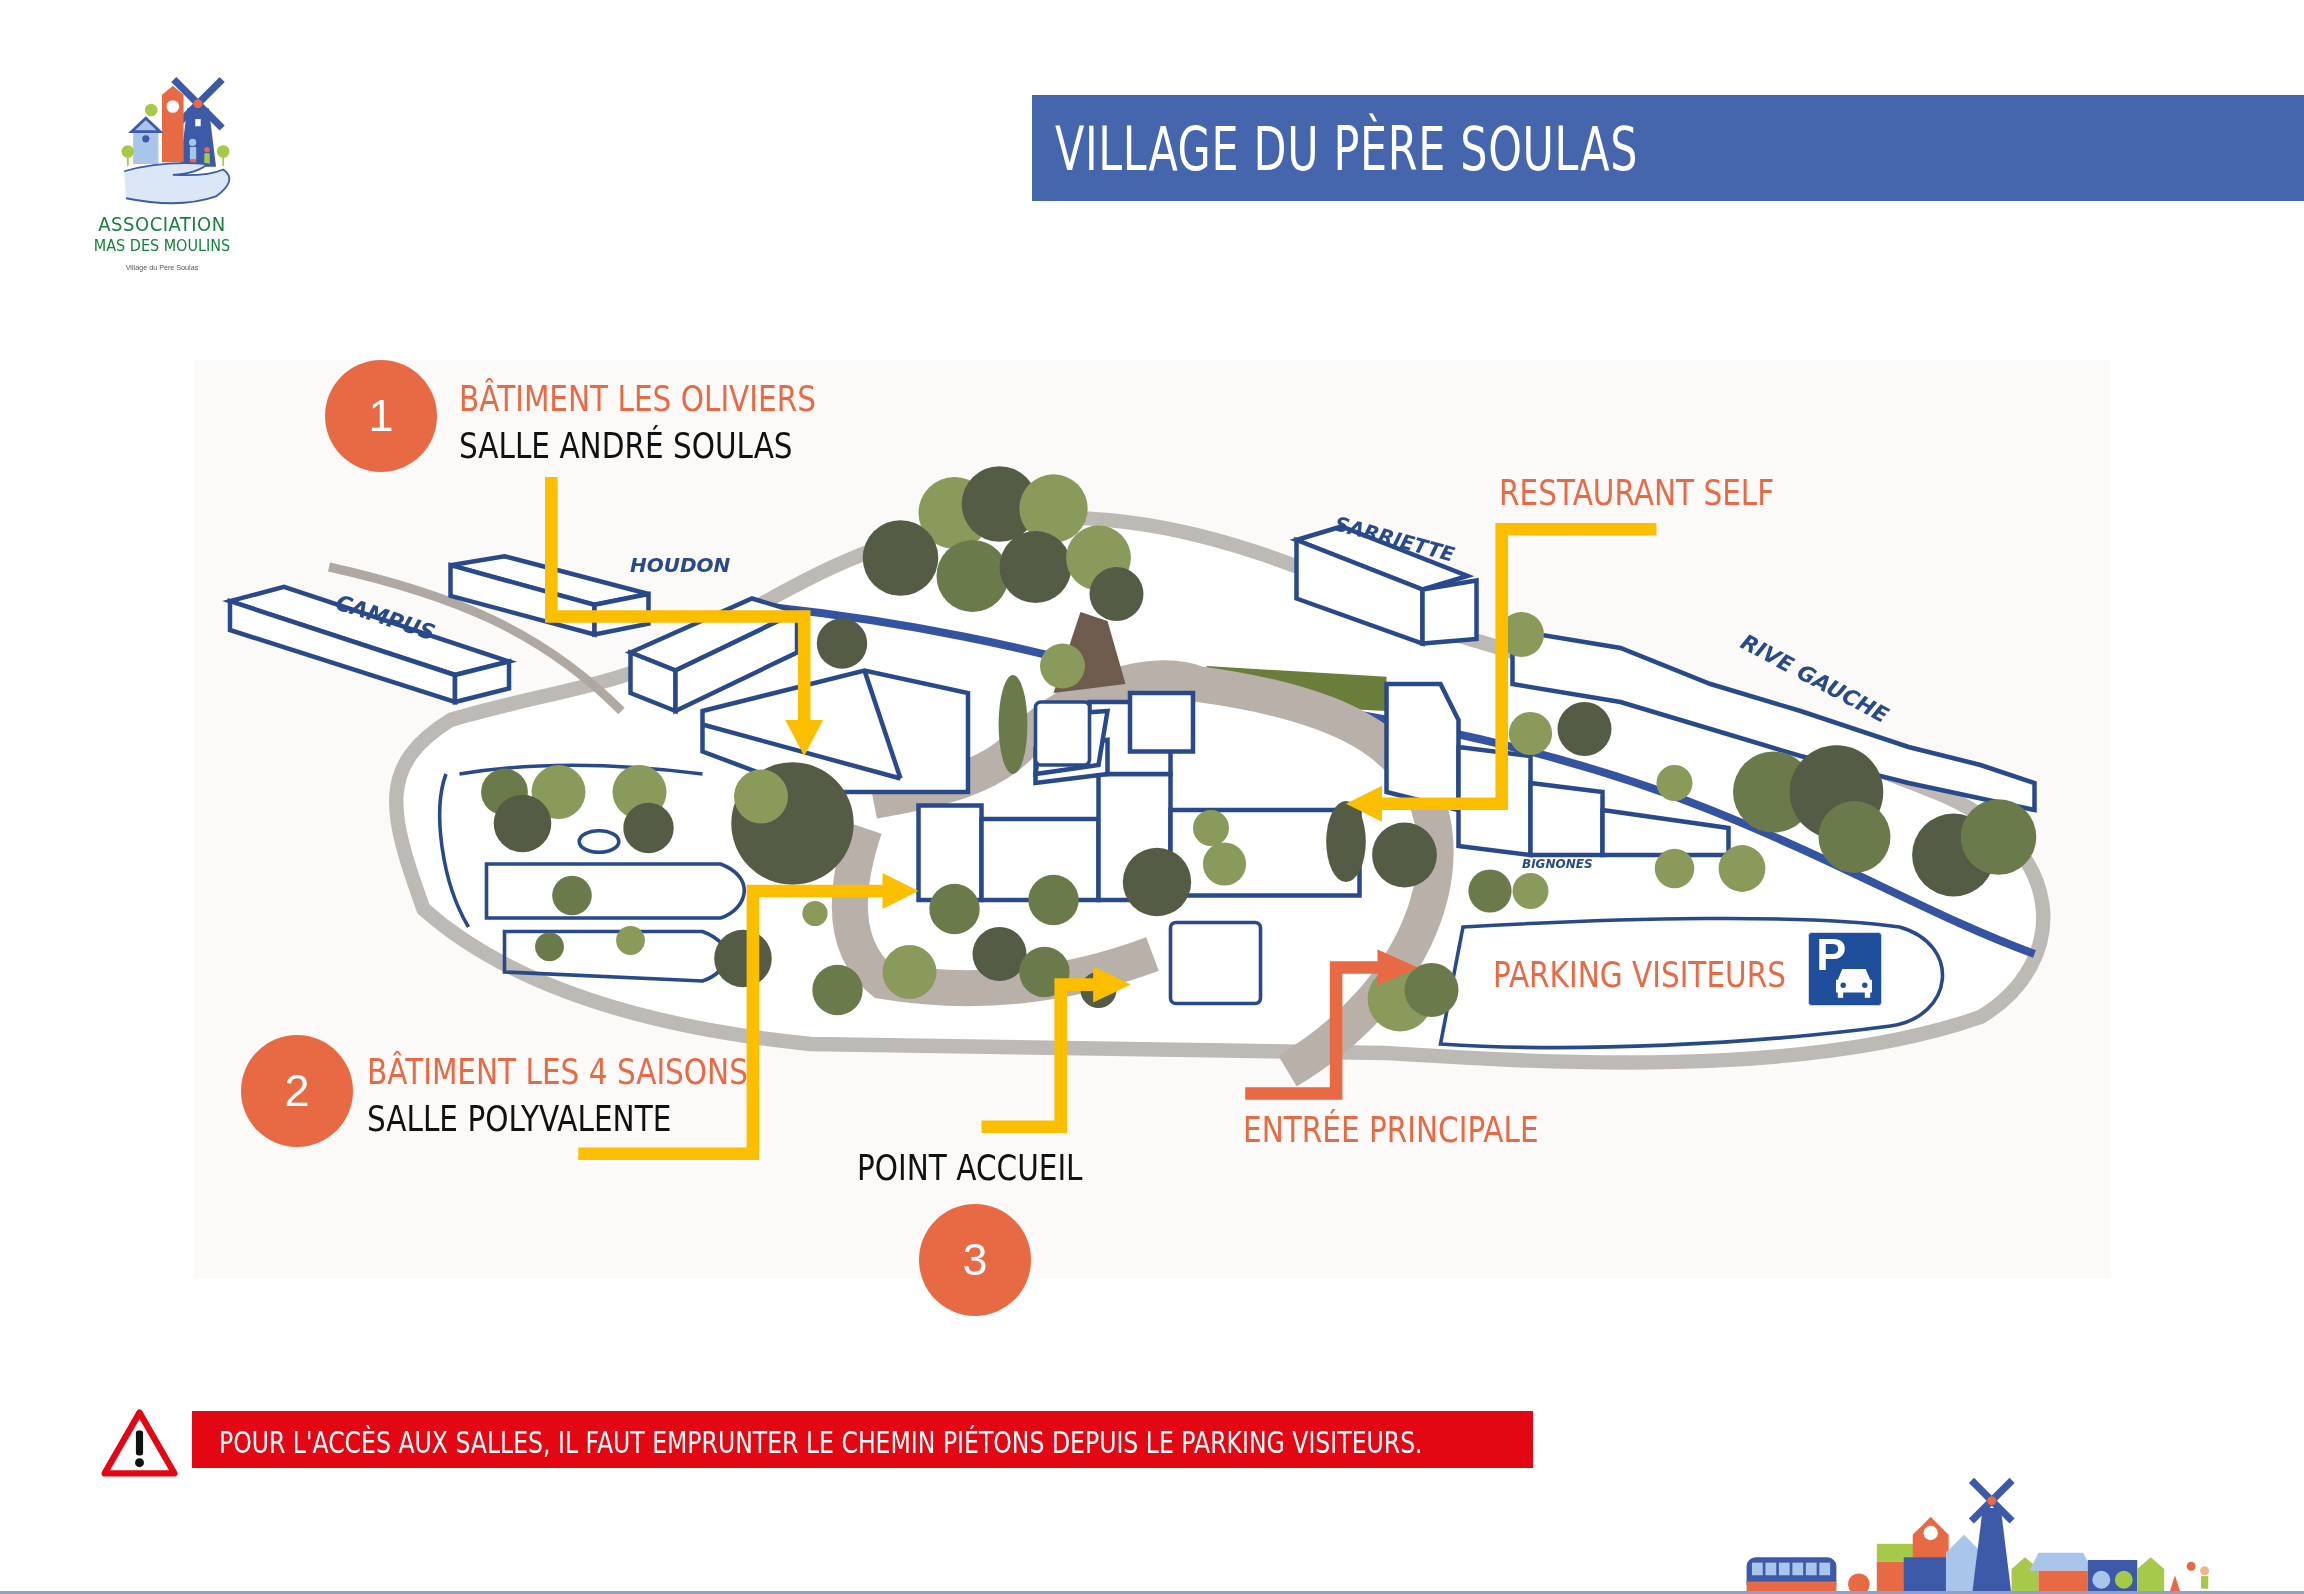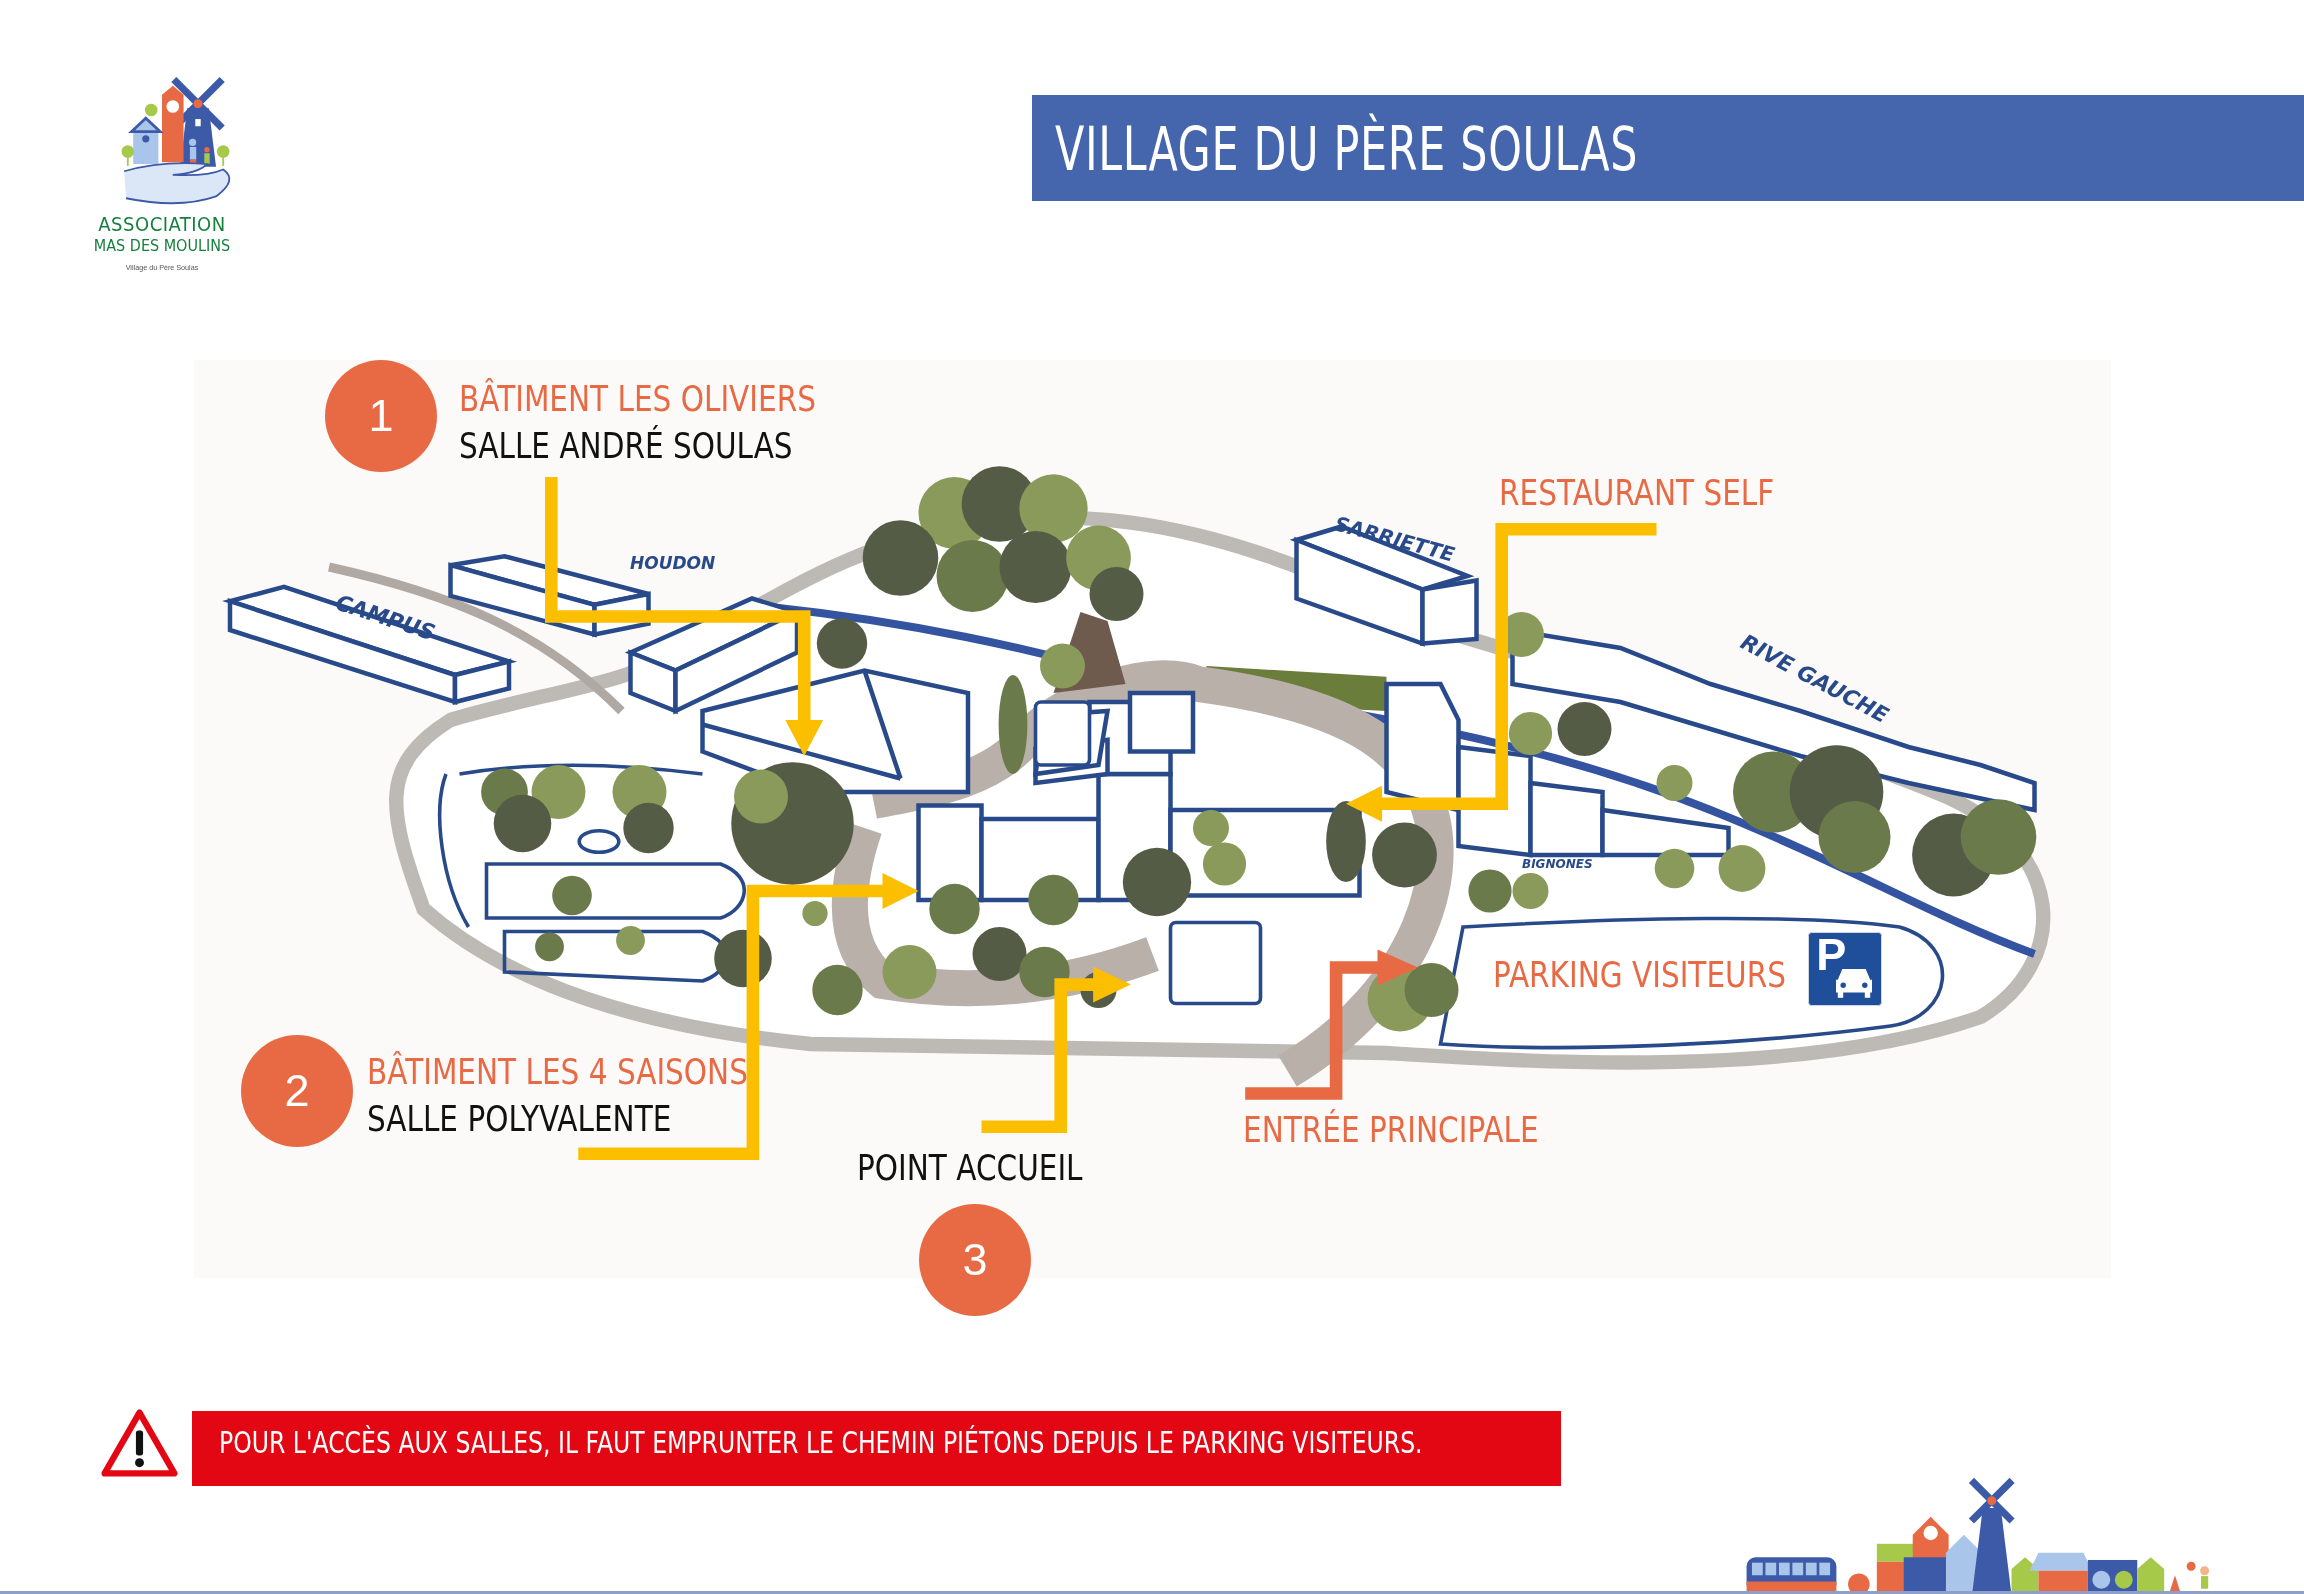--- a/index.html
+++ b/index.html
@@ -15,21 +15,21 @@
   #title-banner{left:1032px;top:95px;width:1273px;height:106px;background:#4565ad;}
   #title-banner span{position:absolute;left:23.4px;top:18px;color:#fff;font-size:61px;font-family:"DejaVu Sans","Liberation Sans",sans-serif;font-stretch:condensed;transform:scaleX(0.78);transform-origin:left center;white-space:nowrap;letter-spacing:0.9px;}
   
   #map{left:194px;top:360px;width:1917px;height:918px;background:#fbfaf8;}
   .lbl{position:absolute;white-space:nowrap;font-family:"DejaVu Sans","Liberation Sans",sans-serif;transform:scaleX(0.82);transform-origin:left center;}
   .orange{color:#e86a45;}
   .black{color:#111;}
   .circle{position:absolute;border-radius:50%;background:#e86a45;color:#fff;text-align:center;font-family:"Liberation Sans",sans-serif;}
   .bld-lbl{position:absolute;color:#284a8a;font-weight:bold;font-style:italic;font-family:"DejaVu Sans","Liberation Sans",sans-serif;white-space:nowrap;}
   
-  #warning-bar{left:192px;top:1411px;width:1341px;height:75px;background:#e30613;padding-left:28px;}
+  #warning-bar{left:192px;top:1411px;width:1341px;height:57px;background:#e30613;}
   #warning-bar span{position:absolute;left:27px;top:12.6px;color:#fff;font-size:31px;font-family:"DejaVu Sans","Liberation Sans",sans-serif;white-space:nowrap;transform:scaleX(0.76);transform-origin:left center;}
   #warning-icon{left:101px;top:1409px;width:77px;height:68px;}
   #skyline{left:1737px;top:1454px;width:567px;height:141px;}
   #bottom-line{left:0;top:1591px;width:2304px;height:3.6px;background:#8fa0c8;}
 </style>
 </head>
 <body>
 
 <div id="logo" class="abs">
   <svg width="180" height="149" viewBox="0 0 200 165">
@@ -224,21 +224,21 @@
       <polygon points="980,970 1020,990 980,1010"></polygon>
       <polygon points="1214,1074 1256,1094 1214,1114"></polygon>
       <polygon points="1535,873 1495,893 1535,913"></polygon>
     </g>
 
     <polyline points="1383,1215 1484,1215 1484,1075 1535,1075" fill="none" stroke="#e86a45" stroke-width="14"></polyline>
     <polygon points="1530,1055 1575,1075 1530,1095" fill="#e86a45"></polygon>
   </svg>
 
   <div class="bld-lbl" style="left:140px;top:245px;font-size:21.6px;transform:rotate(18deg);">CAMPUS</div>
-  <div class="bld-lbl" style="left:436px;top:193px;font-size:17px;">HOUDON</div>
+  <div class="bld-lbl" style="left:436px;top:193px;font-size:20px;">HOUDON</div>
   <div class="bld-lbl" style="left:1139px;top:167px;font-size:20px;transform:rotate(15deg);">SARRIETTE</div>
   <div class="bld-lbl" style="left:1539px;top:306px;font-size:21.6px;transform:rotate(28deg);">RIVE GAUCHE</div>
   <div class="bld-lbl" style="left:1328px;top:497px;font-size:12px;">BIGNONES</div>
 
   <div class="circle" style="left:131px;top:0px;width:112px;height:112px;line-height:112px;font-size:45px;">1</div>
   <div class="lbl orange" style="left:265px;top:18px;font-size:36px;">BÂTIMENT LES OLIVIERS</div>
   <div class="lbl black" style="left:265px;top:65px;font-size:36px;">SALLE ANDRÉ SOULAS</div>
 
   <div class="lbl orange" style="left:1305px;top:112px;font-size:36px;">RESTAURANT SELF</div>
 

